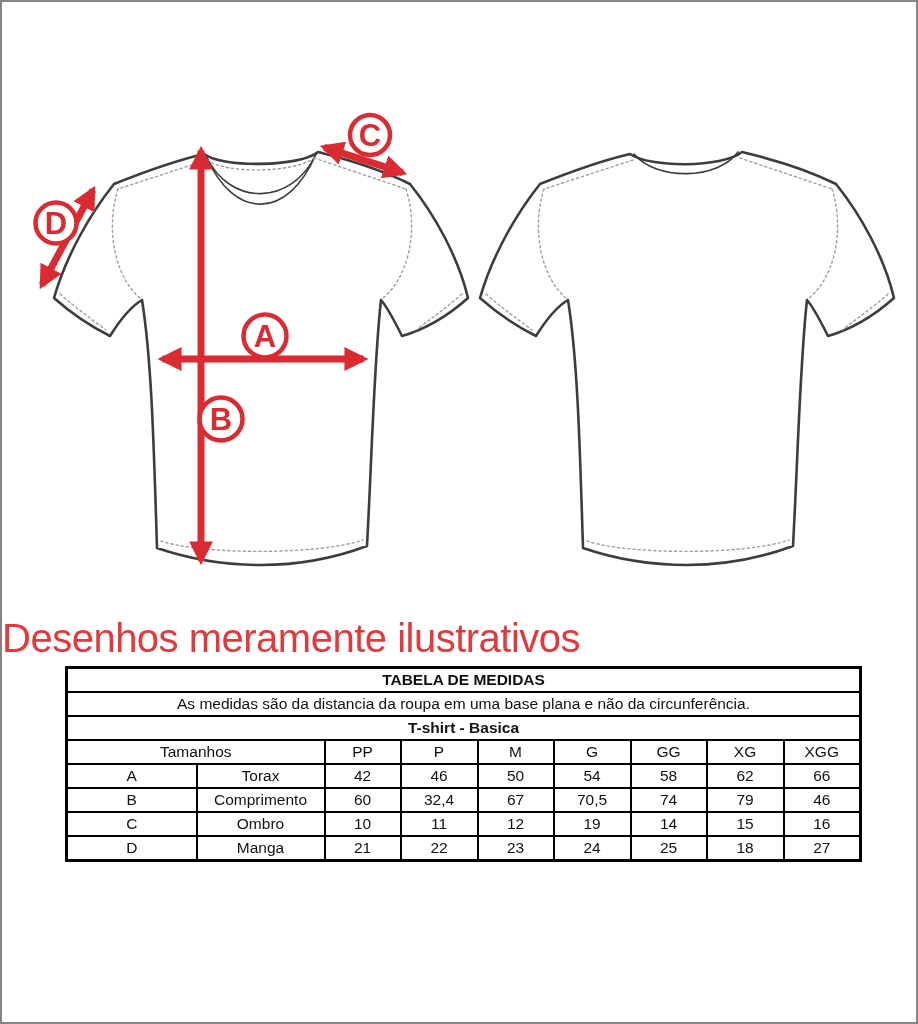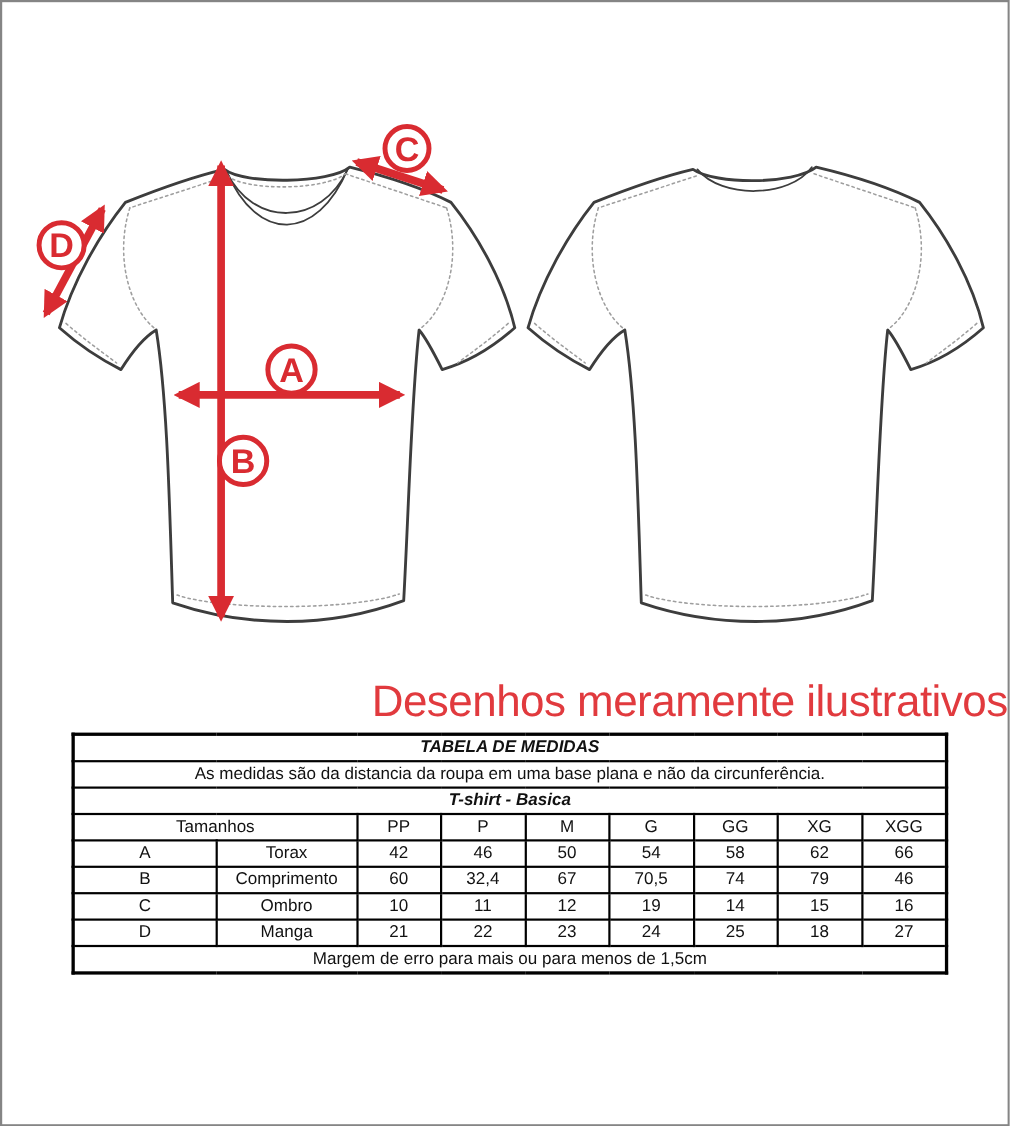--- a/index.html
+++ b/index.html
@@ -18,41 +18,41 @@
   .thin{stroke:var(--shirt-outline,#3d3d3d);stroke-width:1.6;fill:none;stroke-linecap:round;}
   .seam{stroke:var(--seam-gray,#9e9e9e);stroke-width:1.4;fill:none;stroke-dasharray:2.2 3;stroke-linecap:round;}
   
   .red-line{stroke:var(--annotation-red,#d92b31);stroke-width:7;fill:none;}
   .red-ring{stroke:var(--annotation-red,#d92b31);stroke-width:4.5;fill:#ffffff;}
   .red-fill{fill:var(--annotation-red,#d92b31);}
   .red-letter{fill:var(--annotation-red,#d92b31);font-weight:bold;font-size:31px;text-anchor:middle;font-family:"Liberation Sans","DejaVu Sans",sans-serif;}
   
   .disclaimer{
     position:absolute;left:0;right:0;top:616px;
-    text-align:right;
+    text-align:left;
     font-size:40px;line-height:1;letter-spacing:-0.5px;
     color:var(--title-red,#e13a3e);
   }
   
   table.size-table{
     position:absolute;left:63px;top:664px;
     width:794px;
     border-collapse:collapse;table-layout:fixed;
     border:3px solid var(--table-border,#000);
     color:#111;
   }
   table.size-table td{
     border:2px solid var(--table-border,#000);
     height:22px;
     padding:0 2px;
     text-align:center;vertical-align:middle;
     font-size:15.5px;line-height:1.05;
     white-space:nowrap;overflow:hidden;
   }
-  td.bold{font-weight:bold;font-size:16px;font-style:italic;}
+  td.bold{font-weight:bold;font-size:16px;}
 </style>
 </head>
 <body>
 
 <div class="page">
 
   <svg class="illustration" width="918" height="608" viewBox="0 0 918 608">
     <defs>
       <marker id="ah" viewBox="0 0 10 10" refX="8" refY="5" markerWidth="3.4" markerHeight="3.4" orient="auto-start-reverse">
         <path d="M0,0 L10,5 L0,10 Z" class="red-fill" fill="#d92b31"></path>
@@ -215,19 +215,16 @@
       <td>D</td>
       <td>Manga</td>
       <td>21</td>
       <td>22</td>
       <td>23</td>
       <td>24</td>
       <td>25</td>
       <td>18</td>
       <td>27</td>
     </tr>
-    <tr>
-      <td colspan="9">Margem de erro para mais ou para menos de 1,5cm</td>
-    </tr>
   </tbody>
     </table>
 
 </div>
 
 </body></html>

